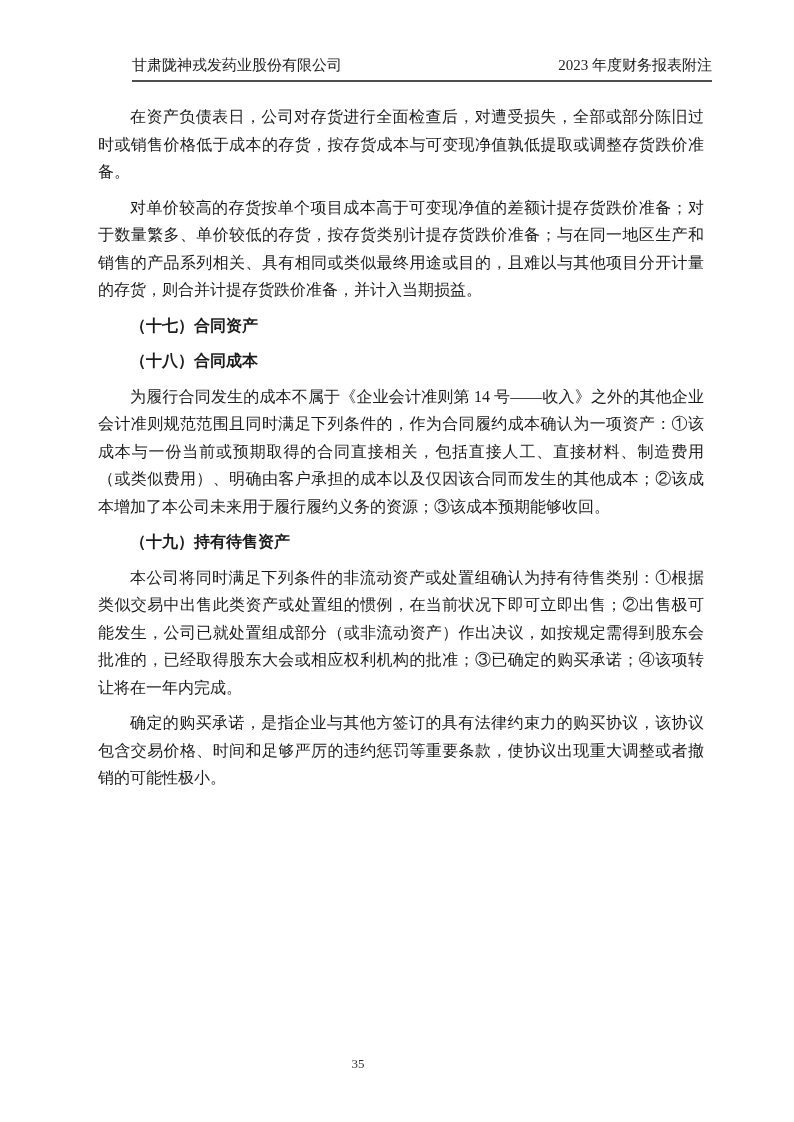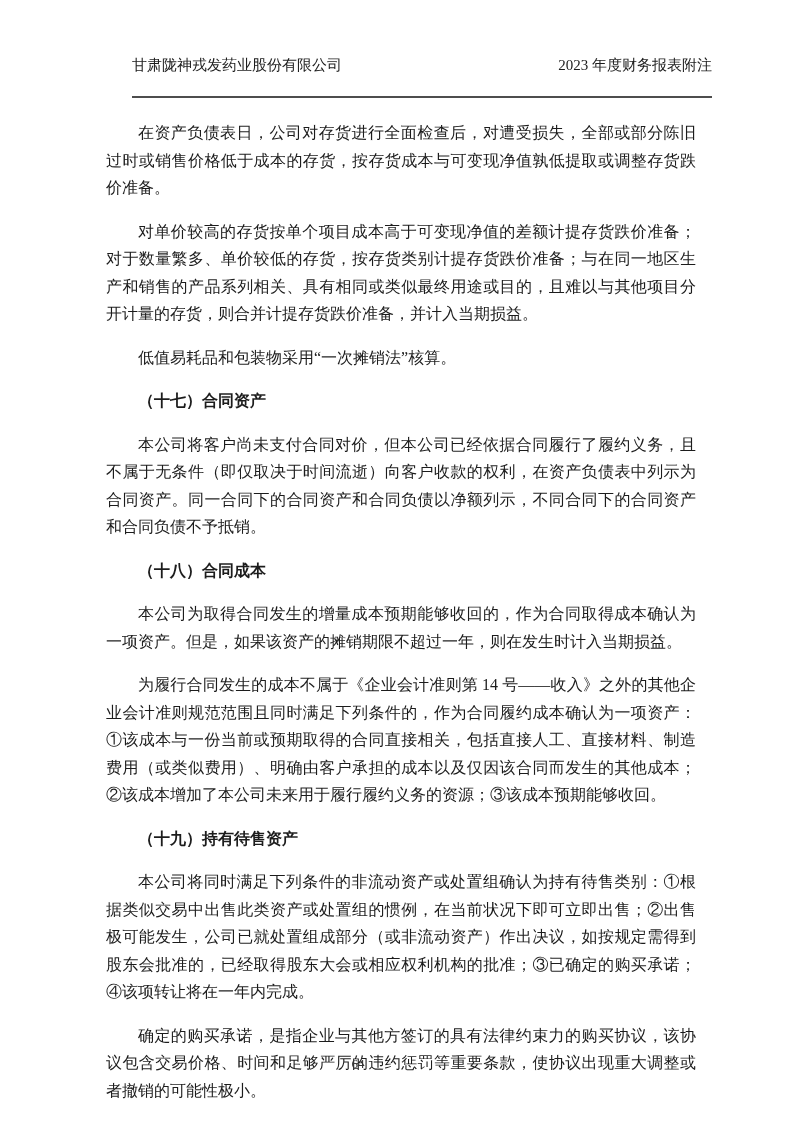--- a/index.html
+++ b/index.html
@@ -19,38 +19,38 @@
     color: #1c1c1c;
     overflow: hidden;
   }
   .page-header {
     margin-left: 42px;
     display: flex;
     justify-content: space-between;
     align-items: flex-end;
     font-size: 15px;
     line-height: 18px;
-    padding-bottom: 22px;
+    padding-bottom: 6px;
     border-bottom: 2px solid #4d4d4d;
   }
   .page-header .company {
     white-space: nowrap;
   }
   .page-header .doc-title {
     white-space: nowrap;
   }
   .doc-body {
     margin-top: 21px;
     font-size: 16px;
     line-height: 27.5px;
     text-align: justify;
     text-justify: inter-ideograph;
   }
   .doc-body p {
-    margin: 16px;
+    margin: 8px;
     padding: 0;
     text-indent: 2em;
     word-break: break-all;
   }
   .doc-body p.heading {
     font-weight: bold;
   }
   .page-footer {
     position: absolute;
     left: 0;
@@ -67,28 +67,25 @@
 <div class="page">
 
   <div class="page-header">
     <span class="company">甘肃陇神戎发药业股份有限公司</span>
     <span class="doc-title">2023 年度财务报表附注</span>
   </div>
 
   <div class="doc-body">
     <p>在资产负债表日，公司对存货进行全面检查后，对遭受损失，全部或部分陈旧过时或销售价格低于成本的存货，按存货成本与可变现净值孰低提取或调整存货跌价准备。</p>
     <p>对单价较高的存货按单个项目成本高于可变现净值的差额计提存货跌价准备；对于数量繁多、单价较低的存货，按存货类别计提存货跌价准备；与在同一地区生产和销售的产品系列相关、具有相同或类似最终用途或目的，且难以与其他项目分开计量的存货，则合并计提存货跌价准备，并计入当期损益。</p>
-    <p>低值易耗品和包装物采用“一次摊销法”核算。</p>
     <p class="heading">（十七）合同资产</p>
-    <p>本公司将客户尚未支付合同对价，但本公司已经依据合同履行了履约义务，且不属于无条件（即仅取决于时间流逝）向客户收款的权利，在资产负债表中列示为合同资产。同一合同下的合同资产和合同负债以净额列示，不同合同下的合同资产和合同负债不予抵销。</p>
     <p class="heading">（十八）合同成本</p>
-    <p>本公司为取得合同发生的增量成本预期能够收回的，作为合同取得成本确认为一项资产。但是，如果该资产的摊销期限不超过一年，则在发生时计入当期损益。</p>
     <p>为履行合同发生的成本不属于《企业会计准则第 14 号——收入》之外的其他企业会计准则规范范围且同时满足下列条件的，作为合同履约成本确认为一项资产：①该成本与一份当前或预期取得的合同直接相关，包括直接人工、直接材料、制造费用（或类似费用）、明确由客户承担的成本以及仅因该合同而发生的其他成本；②该成本增加了本公司未来用于履行履约义务的资源；③该成本预期能够收回。</p>
     <p class="heading">（十九）持有待售资产</p>
     <p>本公司将同时满足下列条件的非流动资产或处置组确认为持有待售类别：①根据类似交易中出售此类资产或处置组的惯例，在当前状况下即可立即出售；②出售极可能发生，公司已就处置组成部分（或非流动资产）作出决议，如按规定需得到股东会批准的，已经取得股东大会或相应权利机构的批准；③已确定的购买承诺；④该项转让将在一年内完成。</p>
     <p>确定的购买承诺，是指企业与其他方签订的具有法律约束力的购买协议，该协议包含交易价格、时间和足够严厉的违约惩罚等重要条款，使协议出现重大调整或者撤销的可能性极小。</p>
   </div>
 
   <div class="page-footer">
-    <span>64</span>
+    <span>35</span>
   </div>
 
 </div>
 
 </body></html>

